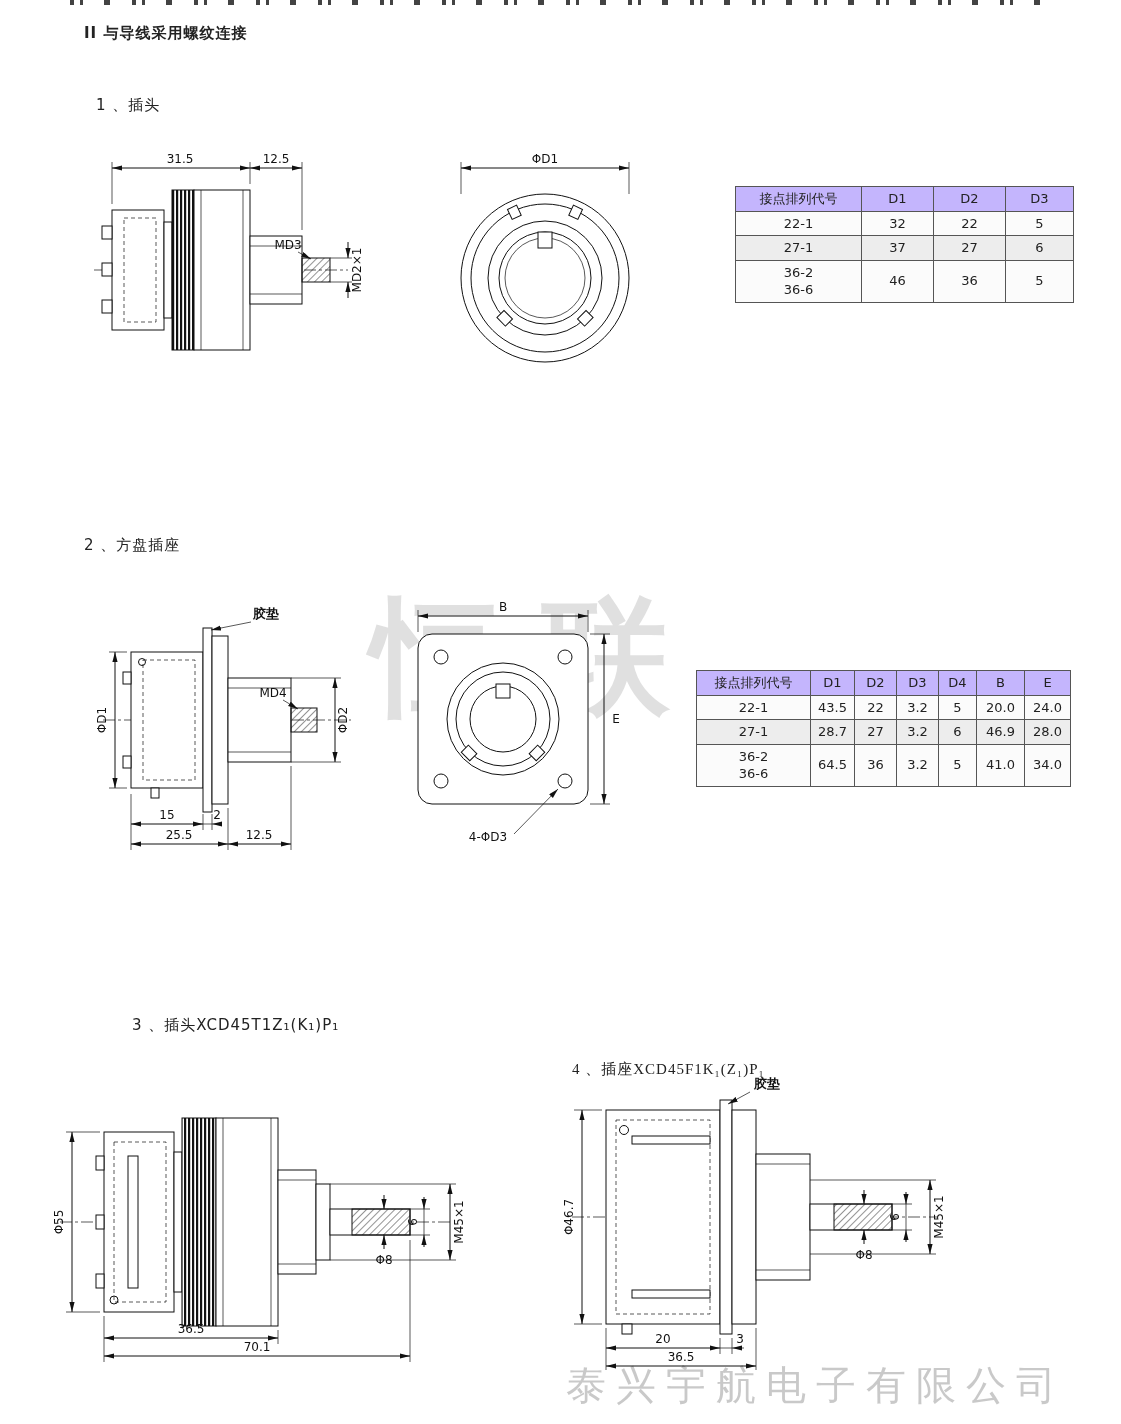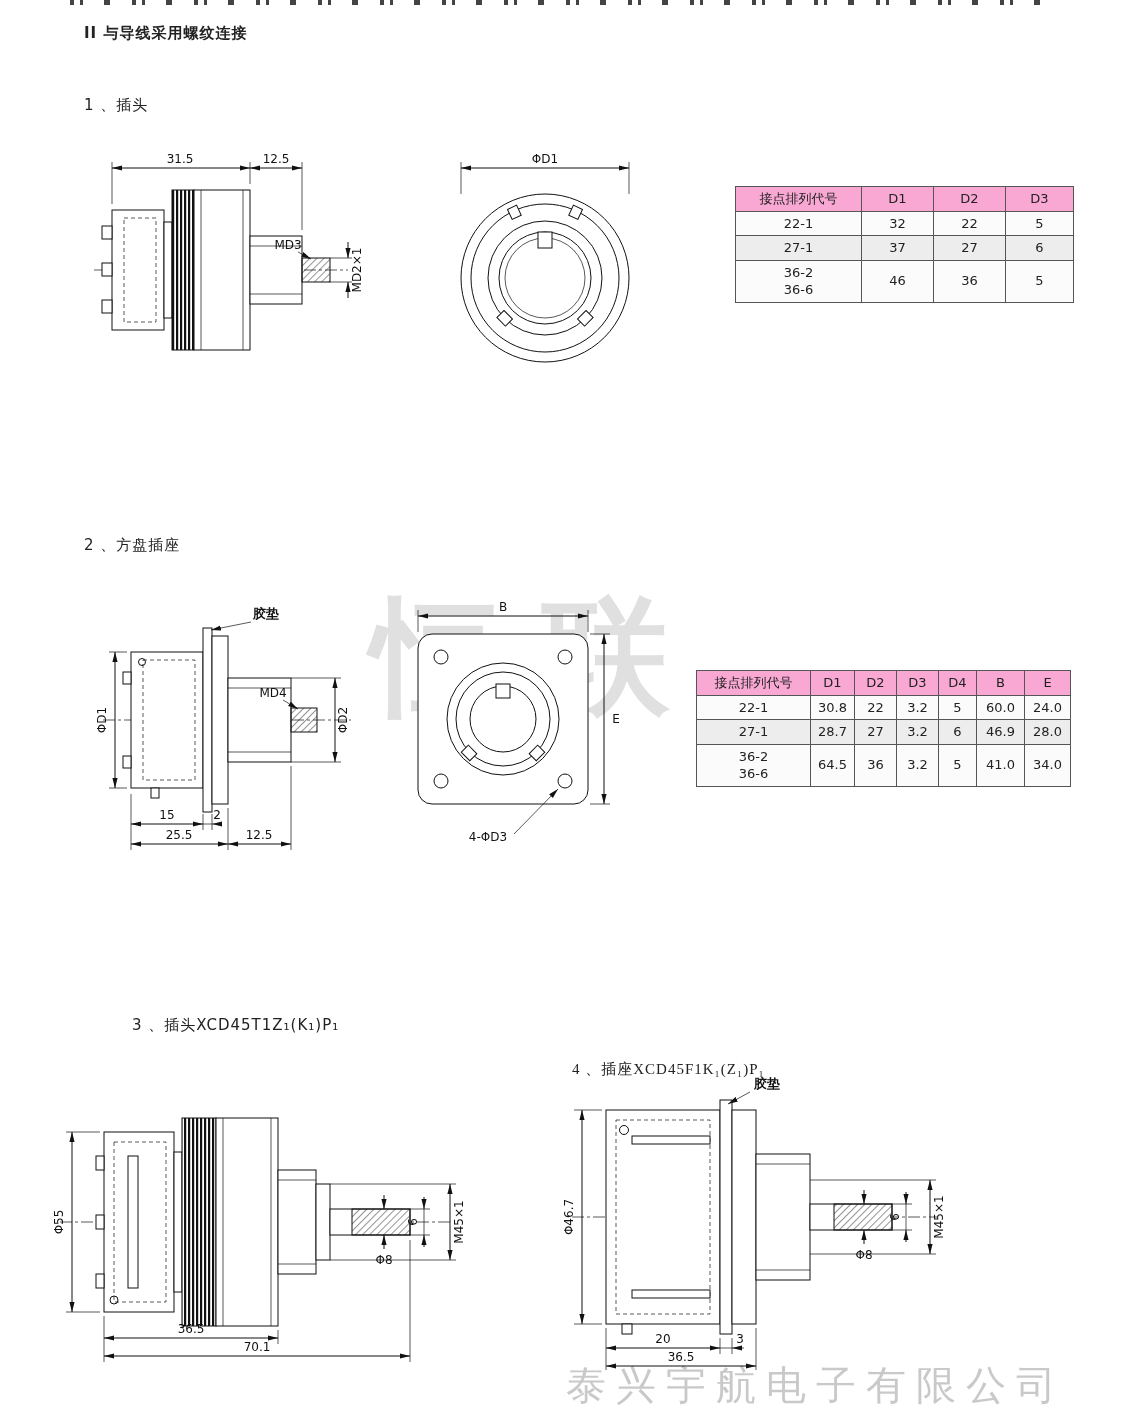--- a/index.html
+++ b/index.html
@@ -27,36 +27,36 @@
   svg text.lblb { font-weight:bold; font-size:13px; }
   .ln  { stroke:#111; stroke-width:1; fill:none; }
   .lnf { stroke:#111; stroke-width:1; fill:#fff; }
   .ext { stroke:#111; stroke-width:0.7; fill:none; }
   .dsh { stroke:#111; stroke-width:0.7; fill:none; stroke-dasharray:4 3; }
   .cl  { stroke:#111; stroke-width:0.7; fill:none; stroke-dasharray:12 3 3 3; }
   .spec-table { position:absolute; z-index:1; border-collapse:collapse; font-size:13px; text-align:center; background:#fff; }
   .spec-table th, .spec-table td {
     border:1px solid #555; padding:3px 4px; font-weight:normal; white-space:pre-line; line-height:1.35;
   }
-  .spec-table thead th { background:#f9a8d4; }
+  .spec-table thead th { background:#c4b5fd; }
   .spec-table tbody tr:nth-child(odd)  { background:#fbfbfb; }
   .spec-table tbody tr:nth-child(even) { background:#ededed; }
 </style>
 </head>
 <body>
 
 <div class="page">
 
   <div class="crop-strip"></div>
 
   <div class="wm-center">恒联</div>
   <div class="wm-bottom">泰兴宇航电子有限公司</div>
 
   <div class="heading">II 与导线采用螺纹连接</div>
-  <div class="sec-title" style="left:84px;top:96px;">1 、插头</div>
+  <div class="sec-title" style="left:96px;top:96px;">1 、插头</div>
   <div class="sec-title" style="left:84px;top:536px;text-align:center;">2 、方盘插座</div>
   <div class="sec-title" style="left:84px;top:1016px;margin-left:48px;">3 、插头XCD45T1Z₁(K₁)P₁</div>
   <div class="sec-title" style="left:572px;top:1060px;font-family:Liberation Serif, serif;">4 、插座XCD45F1K₁(Z₁)P₁</div>
 
   <svg class="dwg" style="left:80px;top:148px;" width="290" height="230" viewBox="0 0 290 230">
     <defs>
       <marker id="ar1" markerWidth="10" markerHeight="6" refX="10" refY="2.6" orient="auto-start-reverse" markerUnits="userSpaceOnUse">
         <path d="M0,0 L10,2.6 L0,5.2 Z" fill="#111"></path>
       </marker>
       <pattern id="kn1" width="4" height="4" patternUnits="userSpaceOnUse">
@@ -288,25 +288,25 @@
         <th>D2</th>
         <th>D3</th>
         <th>D4</th>
         <th>B</th>
         <th>E</th>
       </tr>
     </thead>
     <tbody>
       <tr>
         <td>22-1</td>
-        <td>30.8</td>
+        <td>43.5</td>
         <td>22</td>
         <td>3.2</td>
         <td>5</td>
-        <td>60.0</td>
+        <td>20.0</td>
         <td>24.0</td>
       </tr>
       <tr>
         <td>27-1</td>
         <td>28.7</td>
         <td>27</td>
         <td>3.2</td>
         <td>6</td>
         <td>46.9</td>
         <td>28.0</td>

